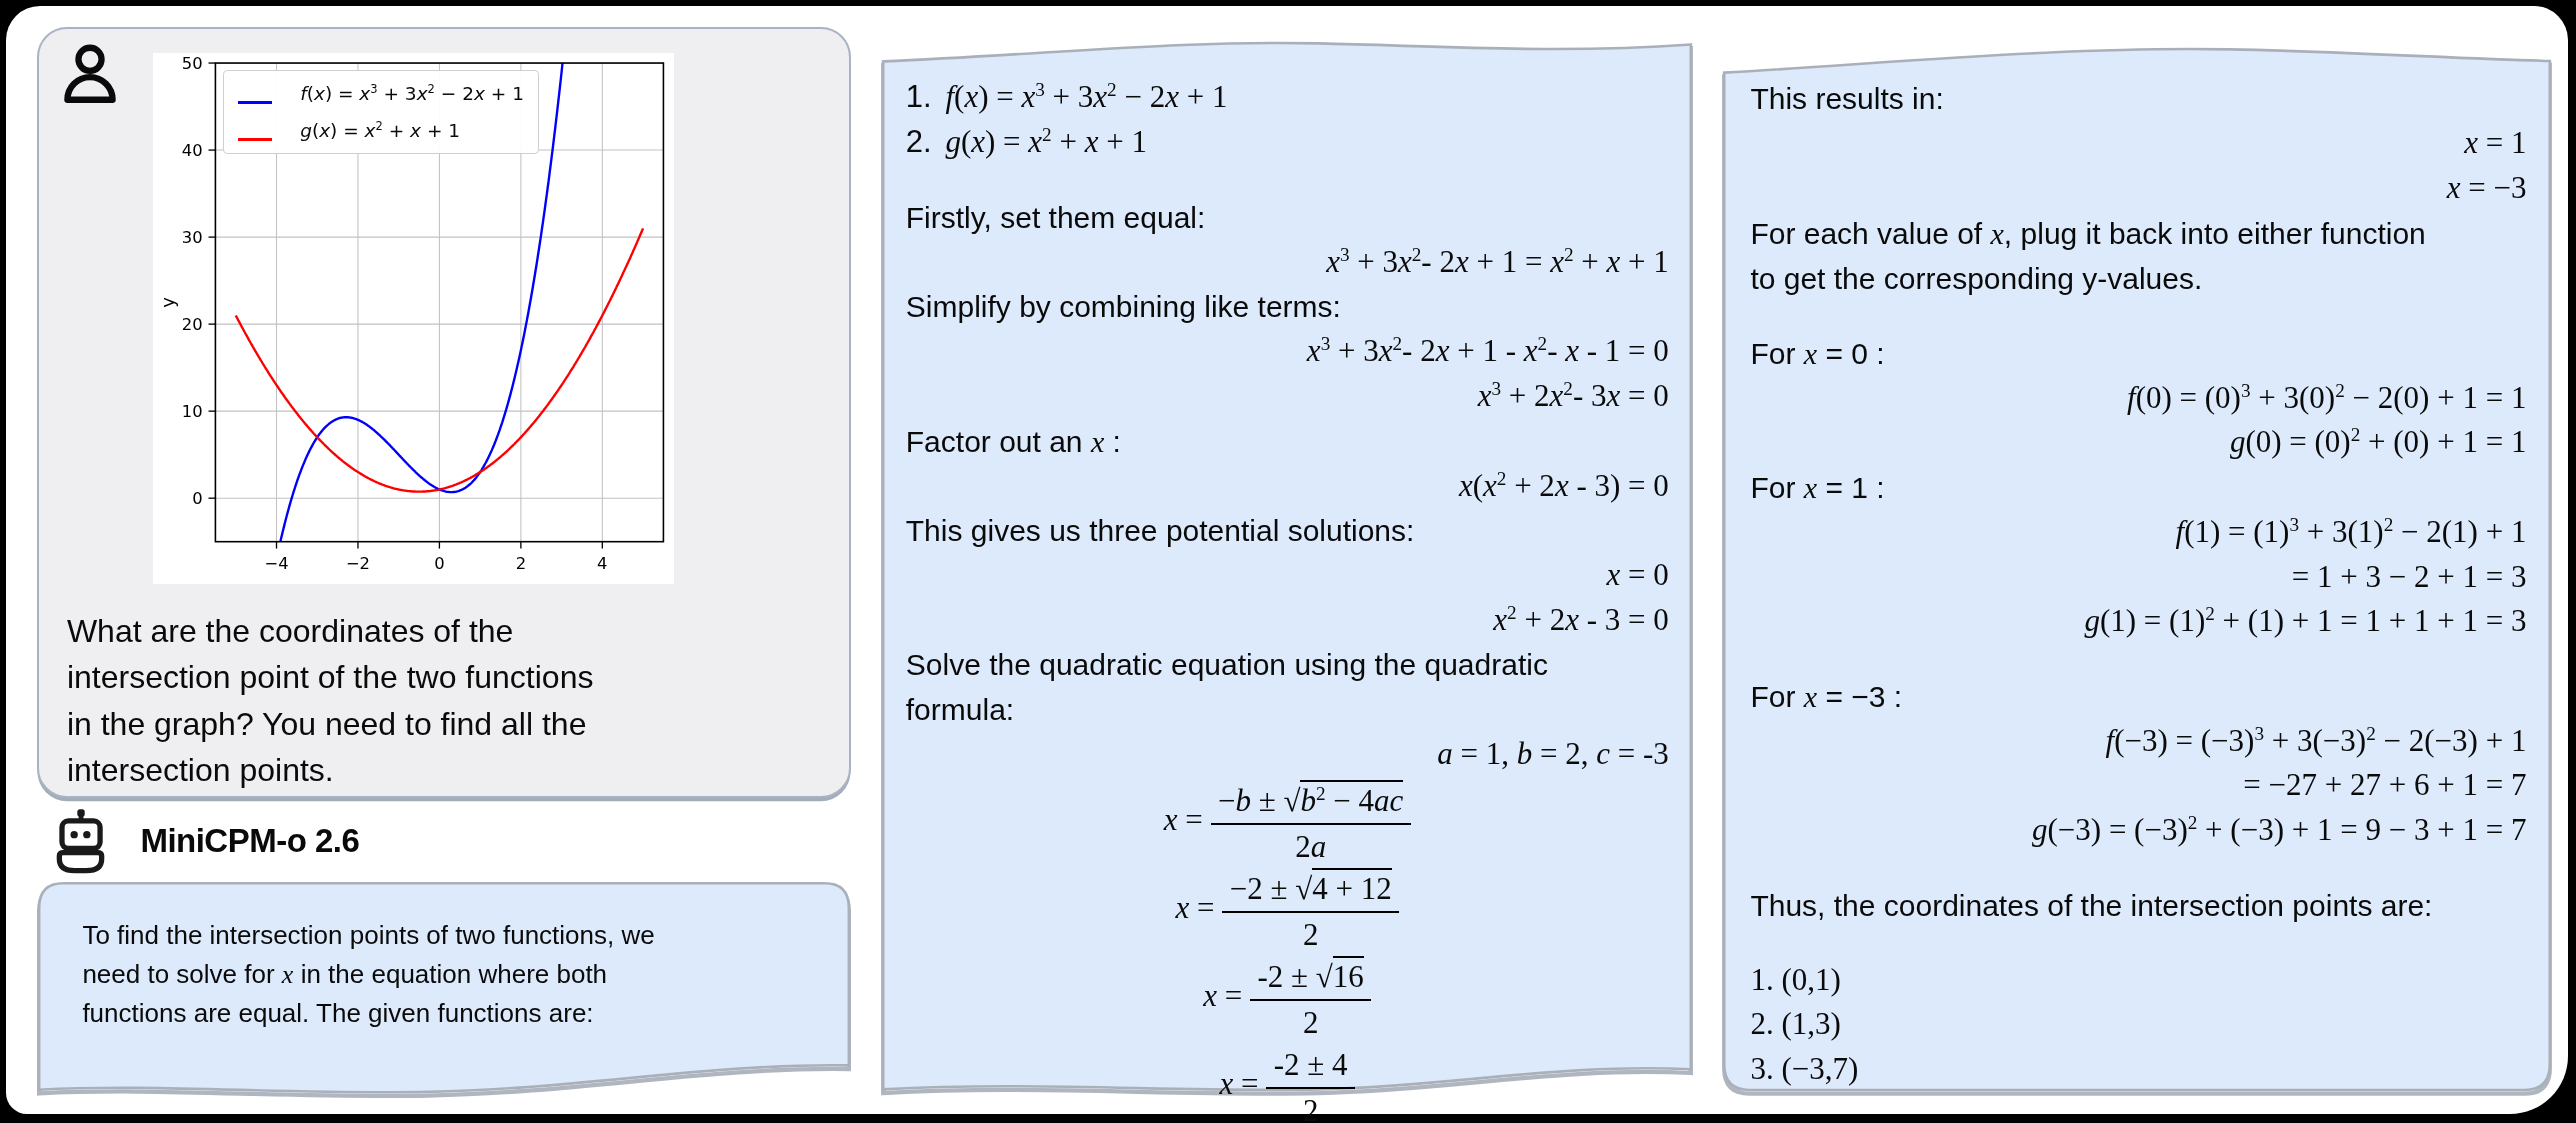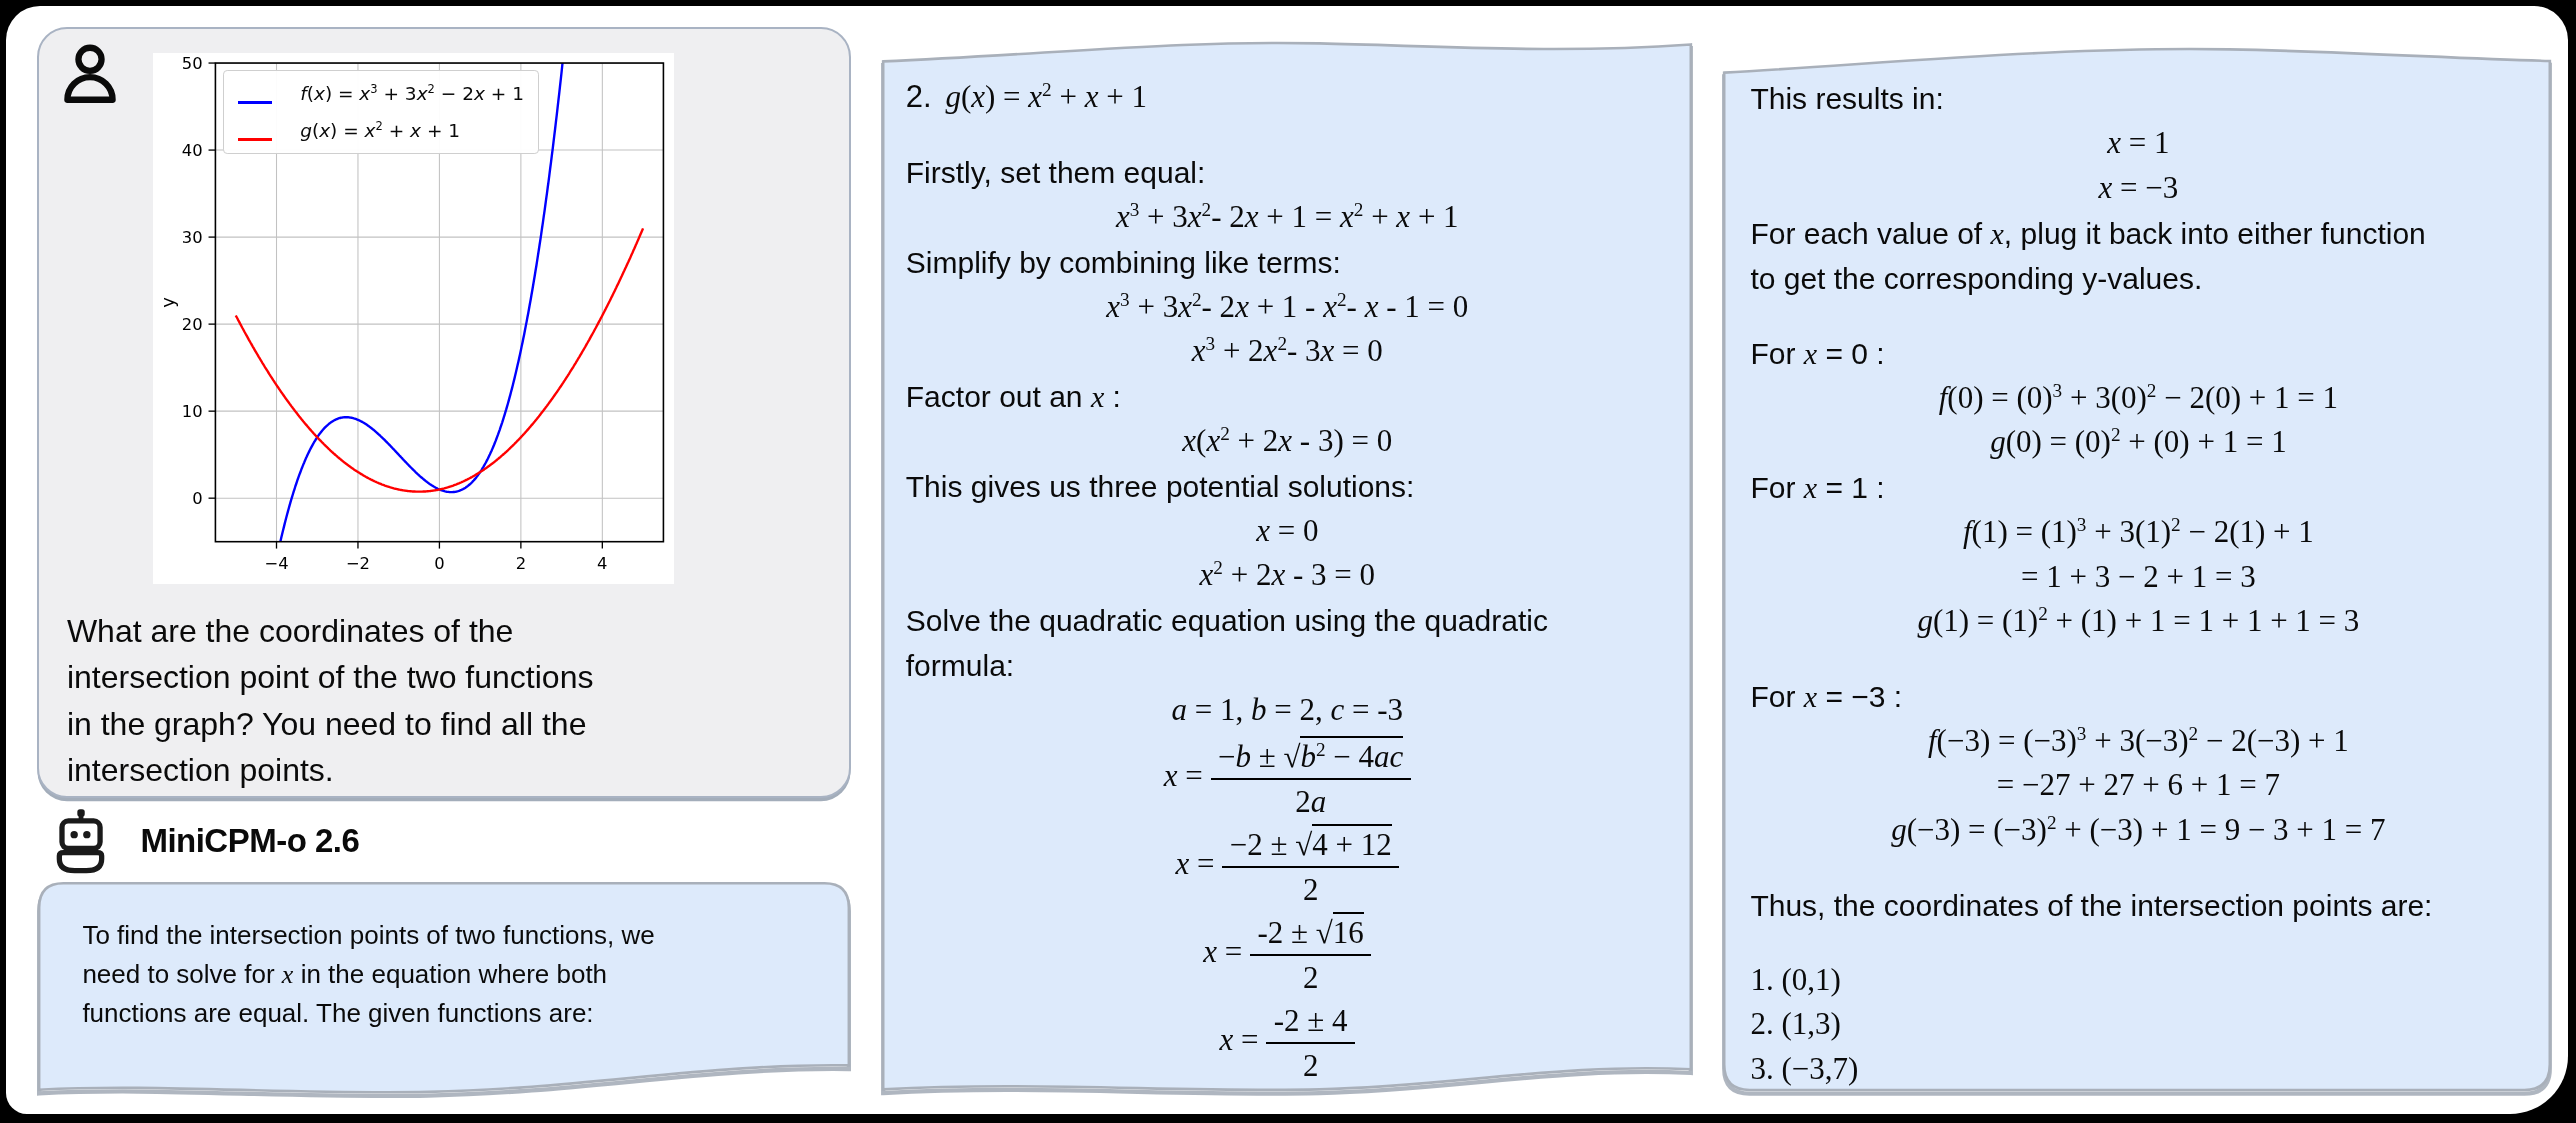--- a/index.html
+++ b/index.html
@@ -33,21 +33,21 @@
   .bubble-body{fill:#ddeafb;stroke:#a9b0ba;stroke-width:5}
   .intro{left:31px;top:873px;width:814px;height:233px}
   .mid{left:874px;top:30px;width:814px;height:1064px}
   .rightb{left:1715px;top:37px;width:832px;height:1056px}
   .intro-text{position:absolute;left:45px;top:37px;width:767px;font-size:26px;line-height:1.5}
   .mid-text{position:absolute;left:25.4px;top:39px;width:763px}
   .right-text{position:absolute;left:29px;top:33px;width:776px}
 
   
   .b-text{font-size:30px;line-height:1.5;font-family:"Liberation Sans",sans-serif}
-  .b-math{font-size:31px;line-height:1.44;text-align:center;font-family:"Liberation Serif",serif}
+  .b-math{font-size:31px;line-height:1.44;text-align:right;font-family:"Liberation Serif",serif}
   .b-mathl{font-size:31px;line-height:1.44;text-align:left;font-family:"Liberation Serif",serif}
   .b-frac-line{font-size:31px;line-height:1.2;text-align:center;font-family:"Liberation Serif",serif;margin:5.3px 0}
   .b-spacer{height:30px}
   .mv{font-family:"Liberation Serif",serif}
   sup{font-size:62%;line-height:0}
   .ln{font-family:"Liberation Sans",sans-serif;margin-right:13.8px}
   .frac{display:inline-block;vertical-align:middle;text-align:center;line-height:1.2}
   .frac .nu{display:block;padding:0 7.4px 3.2px}
   .frac .de{display:block;border-top:2.6px solid #000;padding:3.2px 7.4px 0}
   .sqrt{white-space:nowrap}
@@ -146,20 +146,21 @@
     </svg>
     <div class="intro-text">To find the intersection points of two functions, we<br>need to solve for <i class="mv">x</i> in the equation where both<br>functions are equal. The given functions are:</div>
   </div>
 
   <div class="bubble mid">
     <svg viewBox="0 0 1537 2010" preserveAspectRatio="none">
       <path class="bubble-shadow" d="M 6 48 C 330 34 560 8 830 14 C 1060 19 1280 34 1531 16 L 1531 1952 C 1290 1940 1080 1984 830 1990 C 560 1996 290 1974 6 1990 Z"></path>
       <path class="bubble-body" d="M 6 48 C 330 34 560 8 830 14 C 1060 19 1280 34 1531 16 L 1531 1952 C 1290 1940 1080 1984 830 1990 C 560 1996 290 1974 6 1990 Z"></path>
     </svg>
     <div class="mid-text" id="midBlocks">
+        <div class="blk b-mathl"><span class="ln">1.</span><i>f</i>(<i>x</i>) = <i>x</i><sup>3</sup> + 3<i>x</i><sup>2</sup> − 2<i>x</i> + 1</div>
         <div class="blk b-mathl"><span class="ln">2.</span><i>g</i>(<i>x</i>) = <i>x</i><sup>2</sup> + <i>x</i> + 1</div>
         <div class="blk b-spacer"></div>
         <div class="blk b-text">Firstly, set them equal:</div>
         <div class="blk b-math"><i>x</i><sup>3</sup> + 3<i>x</i><sup>2</sup>- 2<i>x</i> + 1 = <i>x</i><sup>2</sup> + <i>x</i> + 1</div>
         <div class="blk b-text">Simplify by combining like terms:</div>
         <div class="blk b-math"><i>x</i><sup>3</sup> + 3<i>x</i><sup>2</sup>- 2<i>x</i> + 1 - <i>x</i><sup>2</sup>- <i>x</i> - 1 = 0</div>
         <div class="blk b-math"><i>x</i><sup>3</sup> + 2<i>x</i><sup>2</sup>- 3<i>x</i> = 0</div>
         <div class="blk b-text">Factor out an <i class="mv">x</i> :</div>
         <div class="blk b-math"><i>x</i>(<i>x</i><sup>2</sup> + 2<i>x</i> - 3) = 0</div>
         <div class="blk b-text">This gives us three potential solutions:</div>

